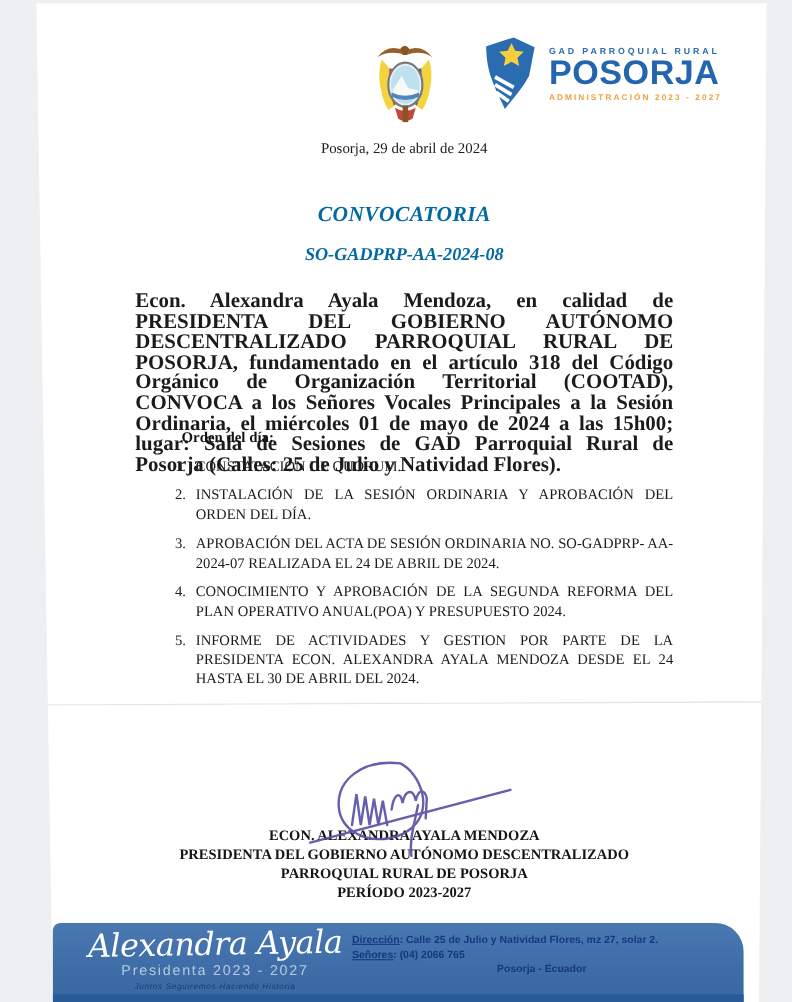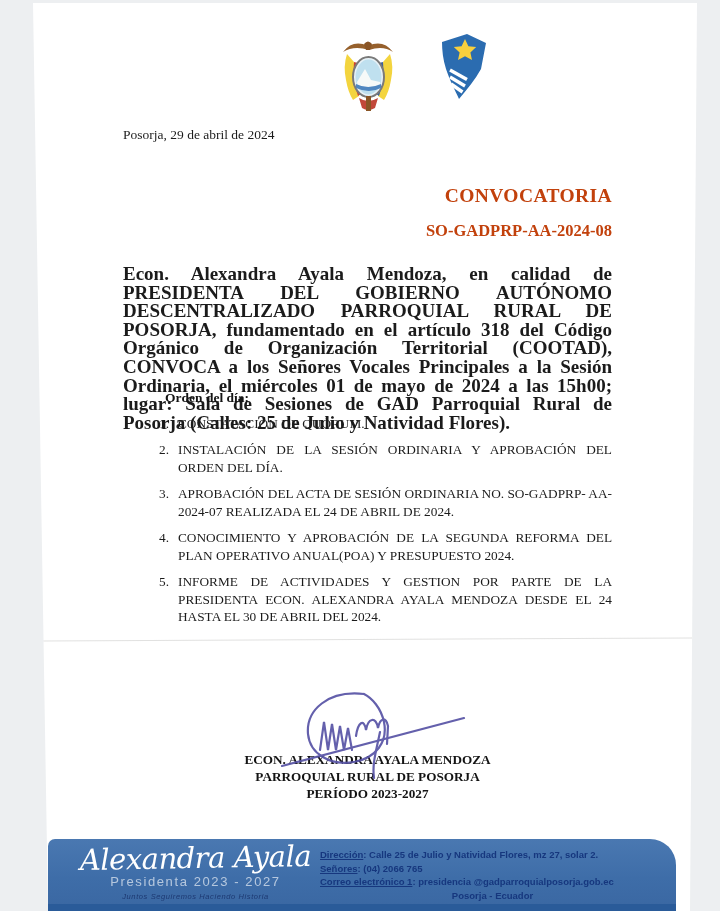--- a/index.html
+++ b/index.html
@@ -15,22 +15,22 @@
   }
   
   .coat-of-arms{position:absolute;left:337px;top:36px;width:63px;height:79px;}
   .logo{position:absolute;left:438px;top:33px;display:flex;align-items:flex-start;}
   .logo-shield{width:52px;height:68px;flex:0 0 auto;}
   .logo-text{margin-left:9px;padding-top:9px;font-family:"Liberation Sans",sans-serif;}
   .logo-org{font-size:8px;font-weight:bold;letter-spacing:2.6px;color:#2b6cb0;white-space:nowrap;}
   .logo-name{font-size:31px;font-weight:800;letter-spacing:.5px;color:#2565ae;line-height:30px;white-space:nowrap;}
   .logo-admin{font-size:7.5px;font-weight:bold;letter-spacing:1.9px;color:#efa13c;margin-top:3px;white-space:nowrap;}
   
-  .date-line{position:absolute;left:123px;top:127px;width:489px;text-align:left;font-size:13.5px;color:#1c1c1c;}
-  .title-block{position:absolute;left:123px;top:185px;width:489px;text-align:right;color:#c2410c;}
+  .date-line{position:absolute;left:123px;top:127px;width:489px;text-align:center;font-size:13.5px;color:#1c1c1c;}
+  .title-block{position:absolute;left:123px;top:185px;width:489px;text-align:center;color:#0369a1;font-style:italic;}
   .doc-title{font-size:19.5px;font-weight:bold;letter-spacing:.4px;}
   .doc-code{font-size:16.5px;font-weight:bold;margin-top:14px;}
   .body-par{
     position:absolute;left:123px;top:265px;width:489px;
     font-size:19px;line-height:18.6px;color:#1b1b1b;text-align:justify;font-weight:bold;
   }
   .agenda-heading{position:absolute;left:140px;top:390px;font-size:13.5px;font-weight:bold;color:#141414;margin-left:25px;}
   .agenda-list{position:absolute;left:159px;top:415px;width:453px;color:#1b1b1b;}
   .agenda-item{display:flex;margin-bottom:8.5px;font-size:13.3px;line-height:17.7px;}
   .agenda-num{flex:0 0 19px;}
@@ -94,20 +94,25 @@
   </svg>
 
   <div class="logo">
     <svg class="logo-shield" viewBox="0 0 52 68">
       <path d="M4,9 L29,1 L48,10 L43,36 C37,47 29,56 21,66 C17,57 12,48 8,36 C5,27 4,17 4,9 Z" fill="#2b6cb0"></path>
       <path d="M27,6 L30.4,13.2 L38.2,14.1 L32.4,19.4 L34,27.1 L27,23.2 L20,27.1 L21.6,19.4 L15.8,14.1 L23.6,13.2 Z" fill="#f7cf3d"></path>
       <path d="M12,37 L29,46.5" stroke="#ffffff" stroke-width="3.4" fill="none"></path>
       <path d="M12,44 L27,53" stroke="#ffffff" stroke-width="3.4" fill="none"></path>
       <path d="M13,51 L24.5,59" stroke="#ffffff" stroke-width="3.4" fill="none"></path>
     </svg>
+    <div class="logo-text">
+      <div class="logo-org">GAD PARROQUIAL RURAL</div>
+      <div class="logo-name">POSORJA</div>
+      <div class="logo-admin">ADMINISTRACIÓN 2023 - 2027</div>
+    </div>
   </div>
 
   <div class="date-line">Posorja, 29 de abril de 2024</div>
 
   <div class="title-block">
     <div class="doc-title">CONVOCATORIA</div>
     <div class="doc-code">SO-GADPRP-AA-2024-08</div>
   </div>
 
   <div class="body-par"><b>Econ. Alexandra Ayala Mendoza,</b><span> en calidad de PRESIDENTA DEL GOBIERNO AUTÓNOMO DESCENTRALIZADO PARROQUIAL RURAL DE POSORJA, fundamentado en el artículo 318 del Código Orgánico de Organización Territorial (COOTAD), CONVOCA a los Señores Vocales Principales a la Sesión Ordinaria, el miércoles 01 de mayo de 2024 a las 15h00; lugar: Sala de Sesiones de GAD Parroquial Rural de Posorja (Calles: 25 de Julio y Natividad Flores).</span></div>
@@ -143,32 +148,32 @@
       <path d="M96,6 C60,2 38,22 40,46 C42,66 62,78 86,74 C108,70 120,54 116,34 C113,20 104,10 96,6"></path>
       <path d="M52,62 L56,34 L60,62 L64,36 L68,62 L72,38 L76,62 L80,40 L84,62"></path>
       <path d="M88,48 C90,34 96,30 98,42 C100,30 108,28 110,40 C112,30 118,28 120,38 L119,56"></path>
       <path d="M14,78 L196,30"></path>
       <path d="M112,44 C108,64 104,76 106,90"></path>
     </g>
   </svg>
 
   <div class="sig-block">
     <div>ECON. ALEXANDRA AYALA MENDOZA</div>
+    <div>PRESIDENTA DEL GOBIERNO AUTÓNOMO DESCENTRALIZADO</div>
     <div>PARROQUIAL RURAL DE POSORJA</div>
     <div>PERÍODO 2023-2027</div>
   </div>
 
   <div class="footer-band">
     <div class="footer-left">
       <div class="script-name">Alexandra Ayala</div>
       <div class="footer-role">Presidenta 2023 - 2027</div>
       <div class="footer-motto">Juntos Seguiremos Haciendo Historia</div>
     </div>
     <div class="footer-right">
       <div><span class="contact-label">Dirección</span><span>: Calle 25 de Julio y Natividad Flores, mz 27, solar 2.</span></div>
       <div><span class="contact-label">Señores</span><span>: (04) 2066 765</span></div>
-      <div><span class="contact-label">Correo electrónico 1</span><span>: presidencia @gadparroquialposorja.gob.ec</span></div>
       <div class="footer-location">Posorja - Ecuador</div>
     </div>
     <div class="dark-strip"></div>
   </div>
 
 </div>
 
 </body></html>

